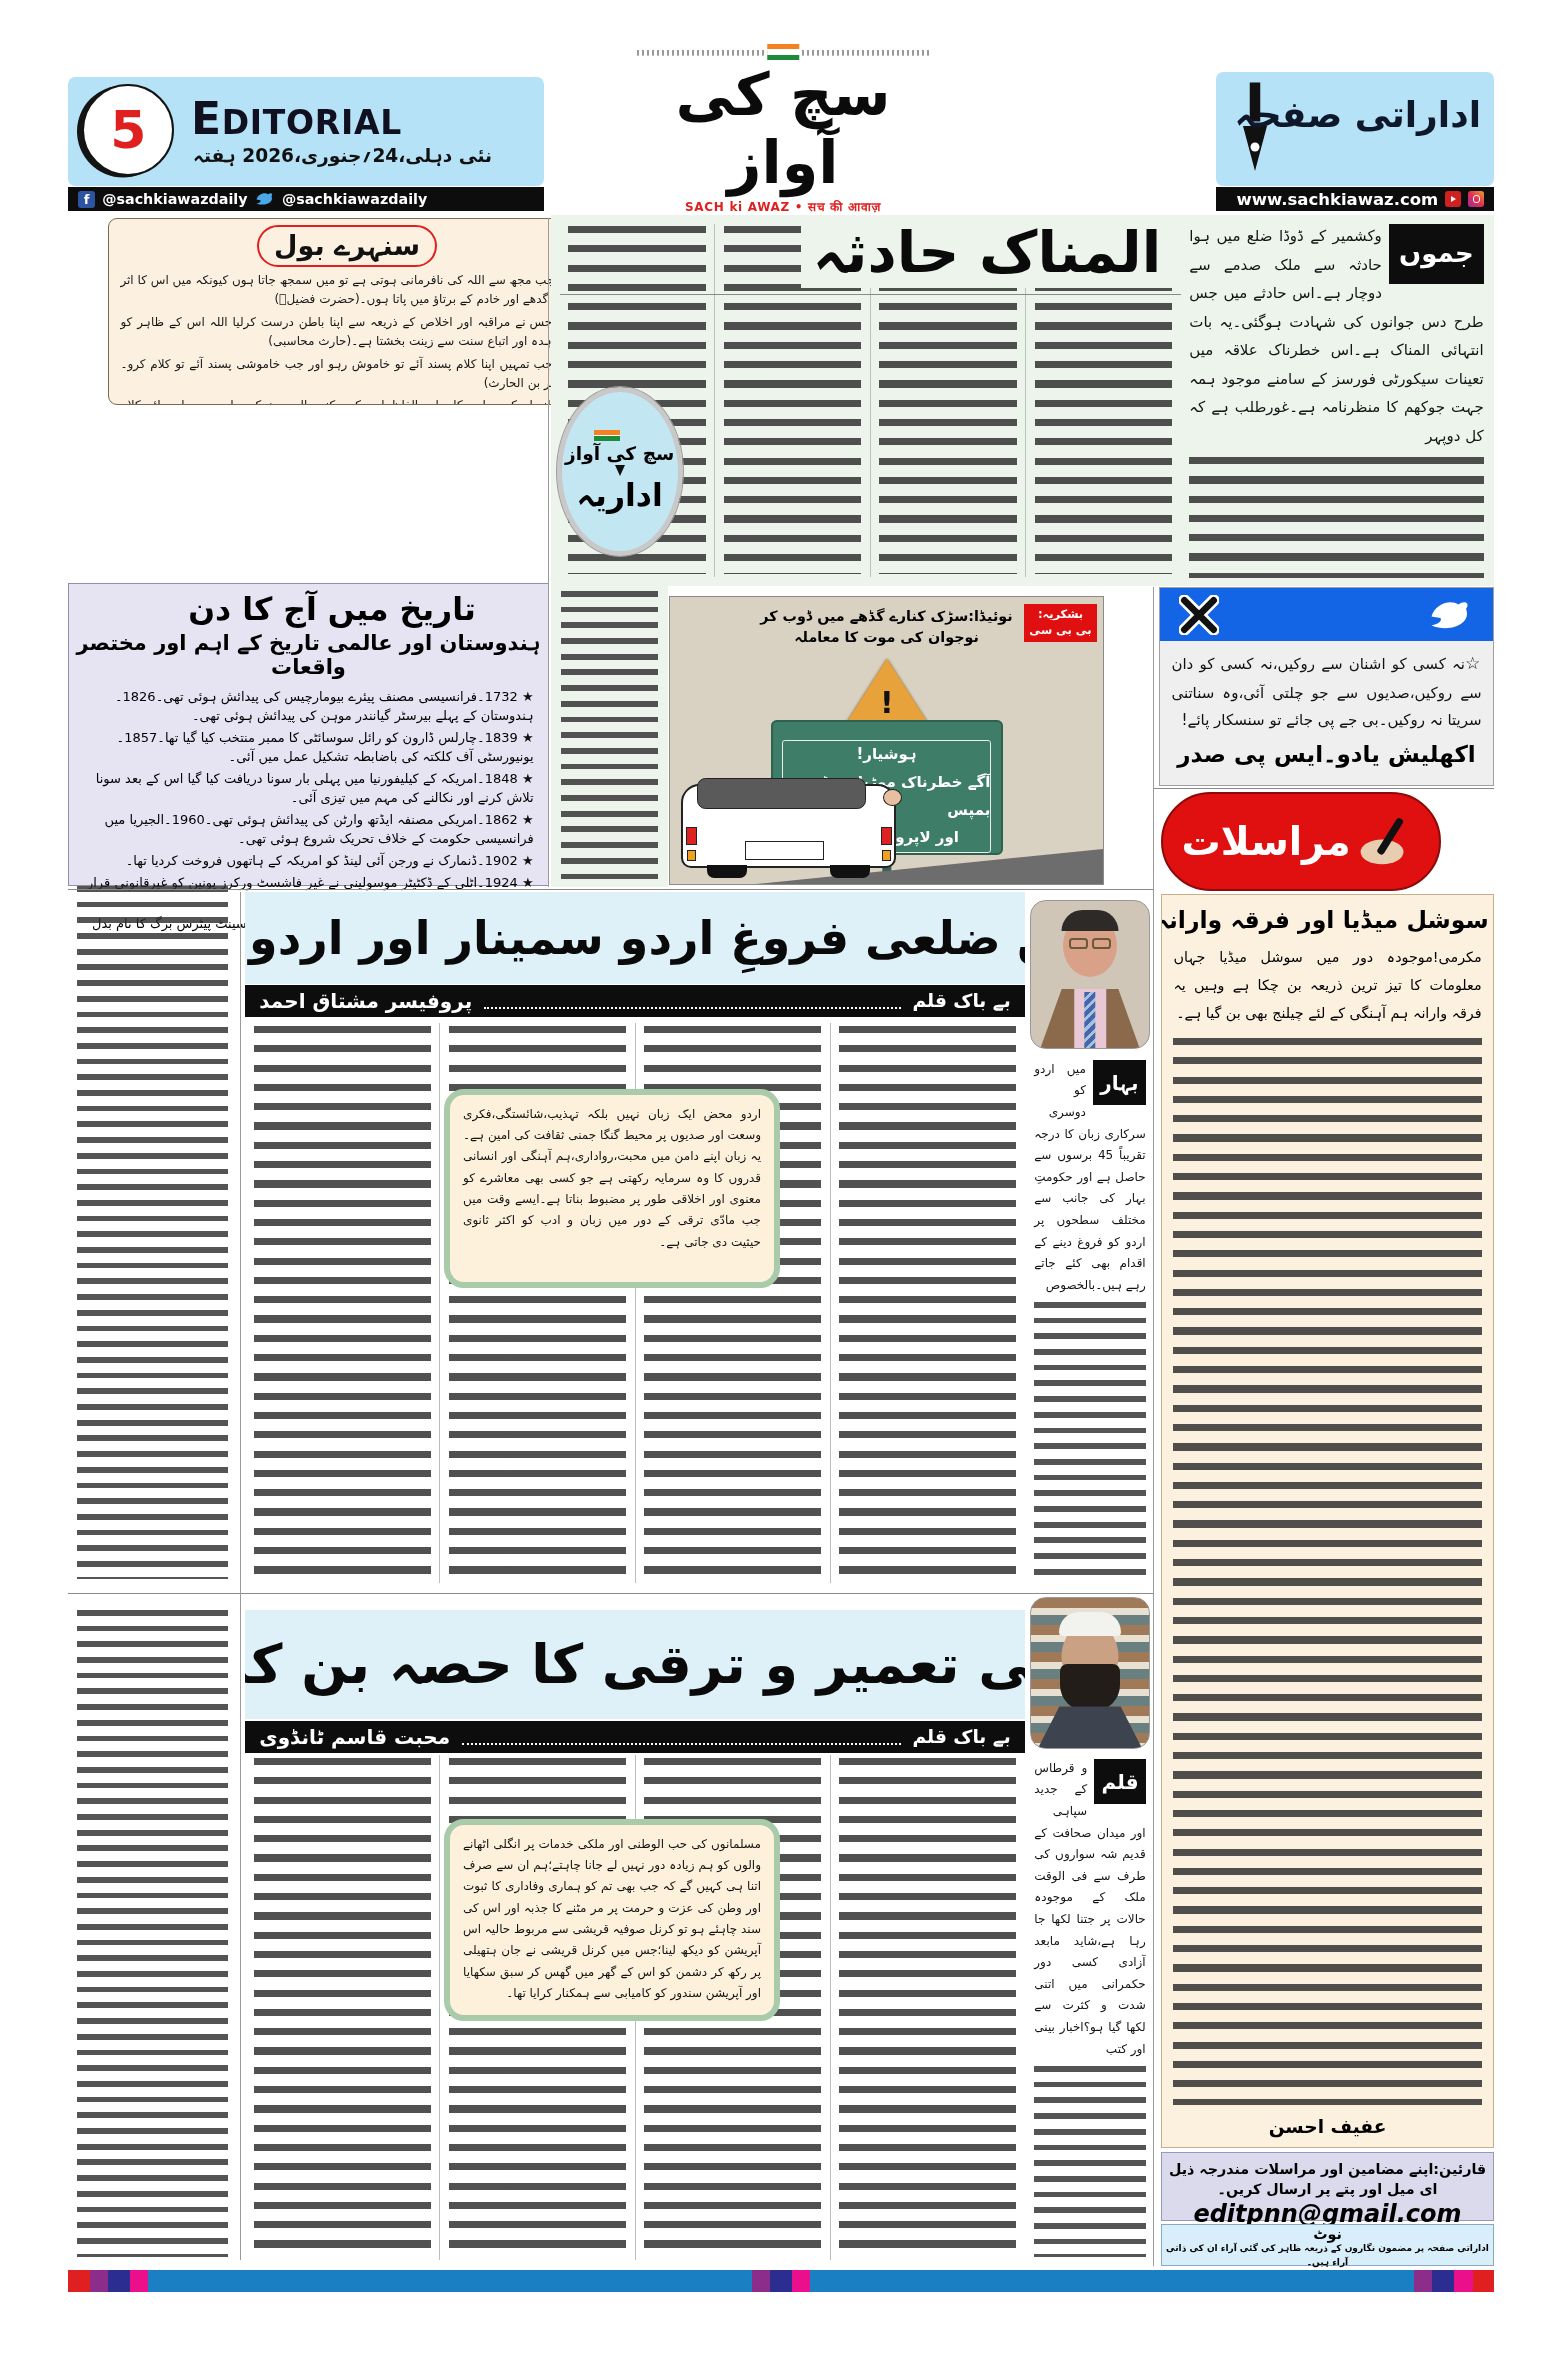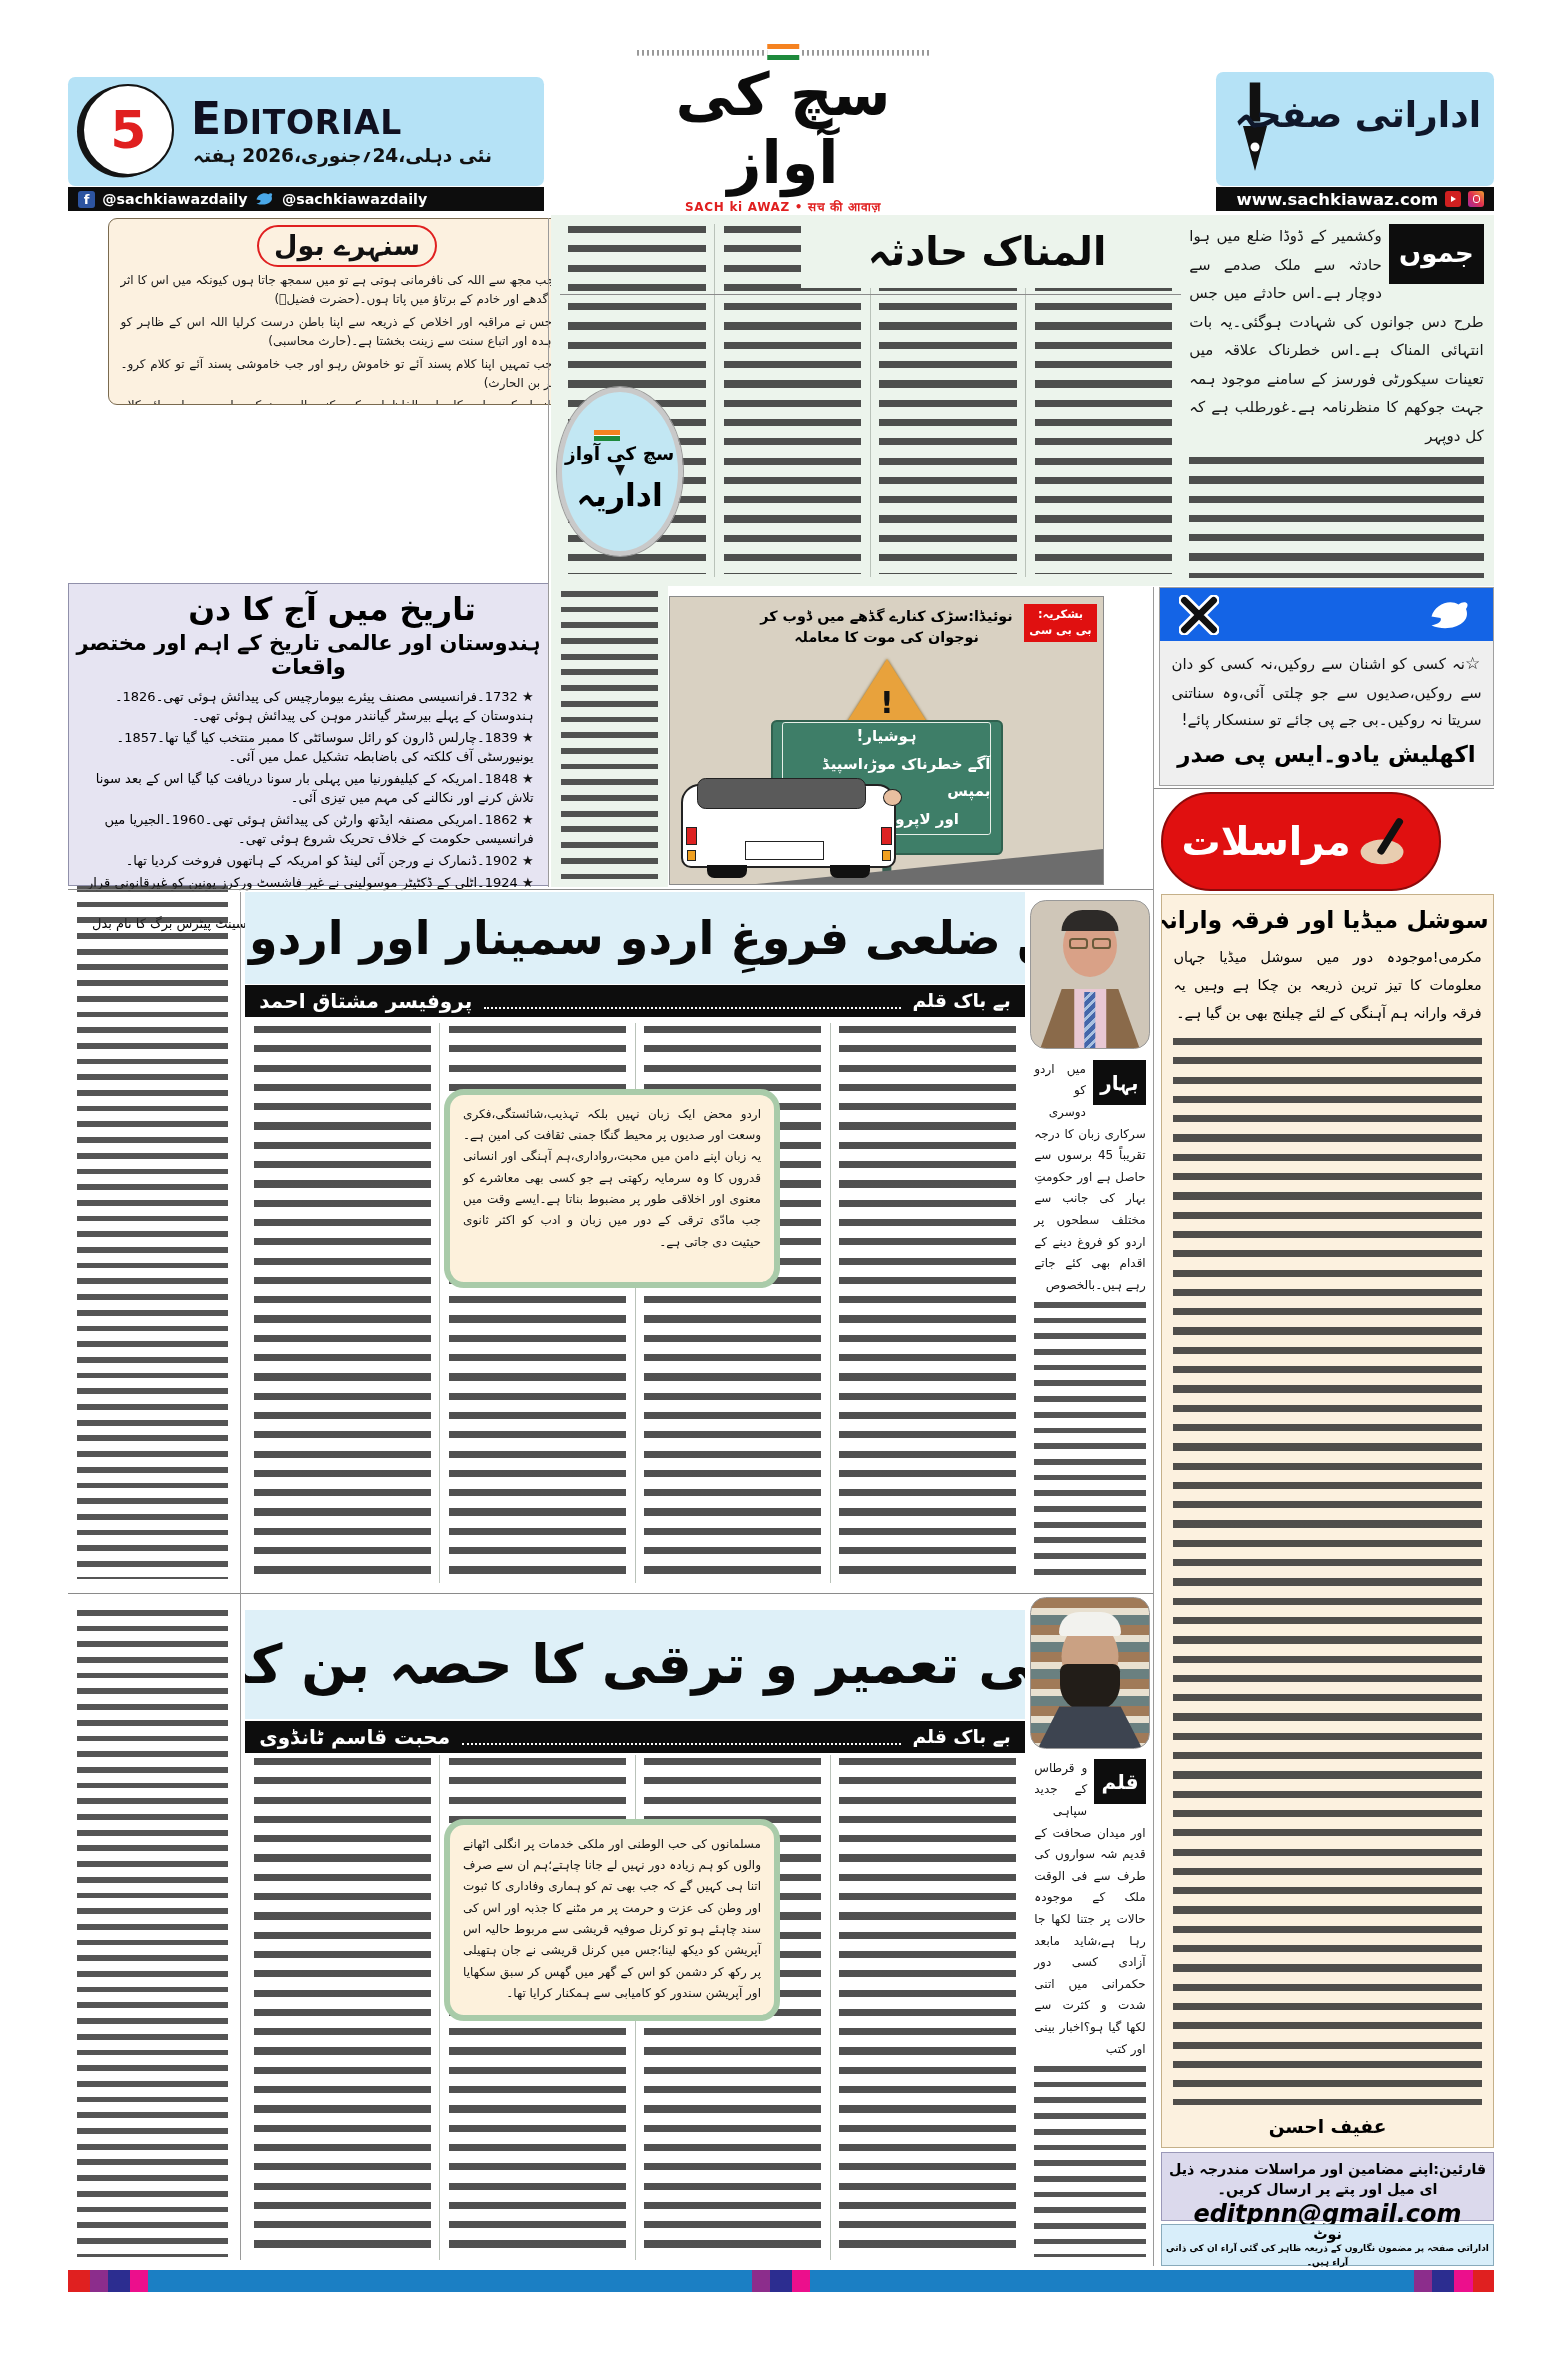--- a/index.html
+++ b/index.html
@@ -41,21 +41,21 @@
 
   
   #golden { background:#fcf1e0; border:1.4px solid #7a6a4f; border-radius:9px; overflow:hidden;margin-left:40px; }
   .gw-pill { width:180px; height:42px; margin:5.7px auto 1.4px auto; border:2.1px solid #e02020; border-radius:31.5px; display:flex; align-items:center; justify-content:center; font-size:27px; font-weight:bold; color:#111; }
   #golden ul { list-style:none; padding:2.9px 15.7px 5.7px 11.4px; }
   #golden li { font-size:12px; line-height:1.62; color:#181818; margin-bottom:2.9px; text-align:justify; }
   #golden li::before { content:"☆ "; color:#e02020; font-weight:bold; }
 
   
   .mint { background:#ecf4ec; }
-  .ed-head { font-size:39px; font-weight:bold; color:#0a0a0a; line-height:72px; white-space:nowrap; overflow:hidden; }
+  .ed-head { font-size:57px; font-weight:bold; color:#0a0a0a; line-height:72px; white-space:nowrap; overflow:hidden; }
   .dropcap { float:right; background:#0d0d0d; color:#fff; font-weight:bold; font-size:26px; padding:5.7px 10px; margin:1.4px 0 4.3px 7.2px; }
   .leadtxt { font-size:14.3px; line-height:1.9; text-align:justify; color:#141414; }
   .badge { border:5.7px solid #c9c9c9; outline:1.4px solid #9a9a9a; background:#c2e7f3; border-radius:50%; display:flex; flex-direction:column; align-items:center; justify-content:center; gap:1.4px; }
   .badge .b1 { font-size:18.6px; font-weight:bold; }
   .badge .nib { width:0; height:0; border-left:5.7px solid transparent; border-right:5.7px solid transparent; border-top:11.4px solid #111; }
   .badge .b2 { font-size:31.5px; font-weight:bold; }
 
   
   #history { background:#e6e4f2; border:1.4px solid #9090aa; }
   .hist-title { font-size:31.5px; font-weight:bold; margin-top:7.2px;padding-left:47px; }
@@ -63,21 +63,21 @@
   #history ol { list-style:none; padding:7.2px 14.3px 4.3px 10px; }
   #history li { font-size:13px; line-height:1.5; font-weight:500; text-align:right; margin-bottom:2.1px; }
   #history li::before { content:"★"; color:#111; margin-left:4.3px; }
 
   
   #cartoon { background:#d9d1c2; border:1.4px solid #8a8a8a; overflow:hidden; }
   .ct-caption { position:absolute; top:8.6px; left:15%; width:70%; font-size:14.3px; font-weight:bold; text-align:center; line-height:1.5; }
   .ct-credit { position:absolute; top:7.2px; right:5.7px; background:#e01010; color:#fff; font-weight:bold; font-size:11.4px; text-align:center; padding:2.9px 5.7px; line-height:1.4; }
   .tri { position:absolute; left:50%; top:62px; transform:translateX(-50%); width:0; height:0; border-left:42px solid transparent; border-right:42px solid transparent; border-bottom:66px solid #e8a23c; filter:drop-shadow(0 0 1.4px #7a5a1c); }
   .tri span { position:absolute; left:-6.4px; top:26px; font-size:30px; font-weight:bold; color:#111; }
-  .signboard { position:absolute; left:50%; top:123px; transform:translateX(-50%); width:232px; height:135px; background:#3e7e68; border-radius:5.7px; border:2.1px solid #30614f; display:flex; align-items:flex-start; justify-content:center; }
+  .signboard { position:absolute; left:50%; top:123px; transform:translateX(-50%); width:232px; height:135px; background:#3e7e68; border-radius:5.7px; border:2.1px solid #30614f; display:flex; align-items:flex-end; justify-content:center; }
   .signboard .inner { width:92%; height:86%; border:1.4px solid #e8efe8; border-radius:2.9px; color:#fff; font-weight:bold; font-size:15px; line-height:1.85; display:flex; flex-direction:column; align-items:center; justify-content:center; }
   .pole { position:absolute; left:50%; top:258px; transform:translateX(-50%); width:9.3px; height:33px; background:#3a5f52; }
   .wm { position:absolute; left:50%; top:212px; transform:translateX(-50%); font-size:29px; font-weight:bold; color:rgba(110,110,110,.28); letter-spacing:7.2px; white-space:nowrap; }
   .road { position:absolute; right:0; bottom:0; left:86px; height:50px; background:#6d6d6d; clip-path:polygon(0 100%, 100% 30%, 100% 100%); }
   .car { position:absolute; left:11.4px; bottom:5.7px; width:215px; height:109px; }
   .car .body { position:absolute; left:0; bottom:10px; width:100%; height:84px; background:#fff; border:2.1px solid #222; border-radius:18.6px 18.6px 10px 10px; }
   .car .win { position:absolute; left:15.7px; top:8.6px; width:169px; height:31.5px; background:#5a5a5a; border:1.4px solid #222; border-radius:8.6px; }
   .car .plate { position:absolute; left:64px; bottom:18.6px; width:79px; height:18.6px; background:#fff; border:1.4px solid #222; }
   .car .tl { position:absolute; bottom:33px; width:11.4px; height:18.6px; background:#d22; border:1.4px solid #222; }
   .car .tl.l { left:4.3px; } .car .tl.r { right:4.3px; }

